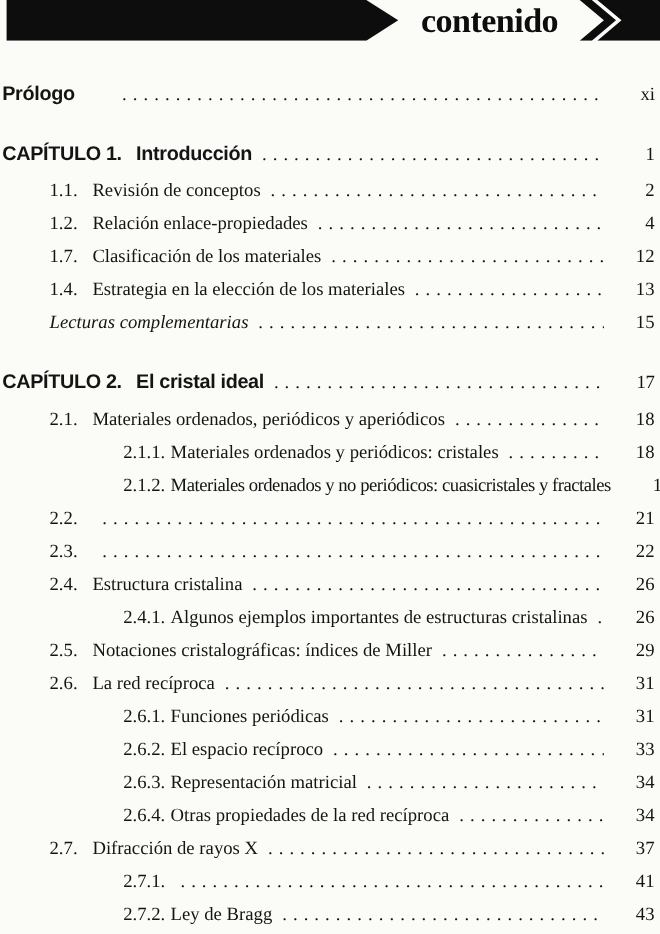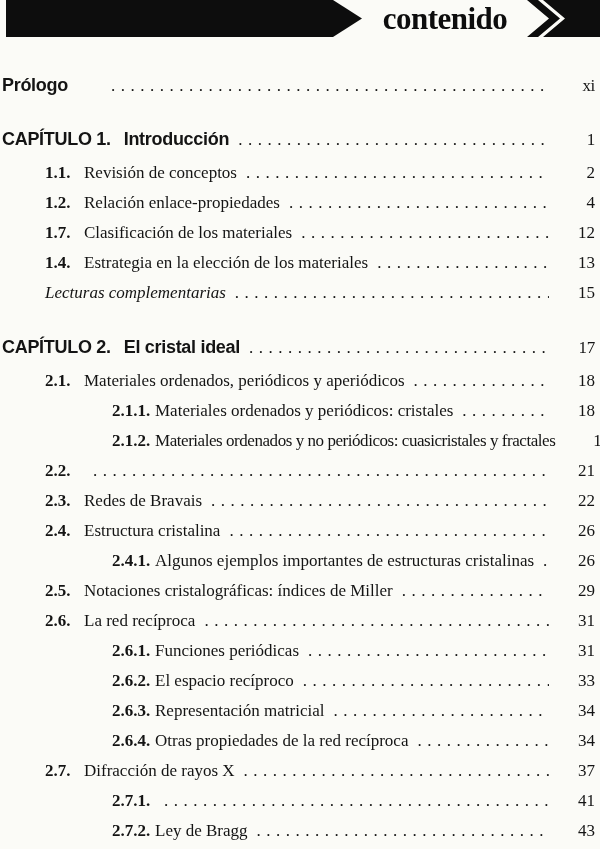--- a/index.html
+++ b/index.html
@@ -31,21 +31,21 @@
   .row.chapter, .row.front{
     font-family:"Liberation Sans", sans-serif;
     font-weight:700;font-size:18px;letter-spacing:-0.3px;
   }
   .row.chapter{margin-top:24px;margin-bottom:4px;}
   .front-label{min-width:100px;}
   .chlabel{margin-right:13px;}
   .row.s1{padding-left:43px;}
   .row.s2{padding-left:72px;}
   .row.italic-entry{padding-left:43px;font-style:italic;}
-  .num{display:inline-block;flex:none;font-weight:bold;}
+  .num{display:inline-block;flex:none;}
   .row.s1 .num{width:39px;}
   .row.s2 .num{width:43px;margin-left:38px;}
   .title{flex:none;}
   .title.tight{letter-spacing:-0.45px;}
   .dots{
     flex:1;min-width:0;overflow:hidden;
     margin:0 6px 0 9px;
     font-family:"Liberation Serif", serif;
     font-weight:normal;font-style:normal;
     font-size:17px;
@@ -141,21 +141,20 @@
       <span class="dots"></span>
       <span class="page">18</span>
     </div>
     <div class="row s1">
       <span class="num">2.2.</span>
       <span class="dots"></span>
       <span class="page">21</span>
     </div>
     <div class="row s1">
       <span class="num">2.3.</span>
-      <span class="title">Redes de Bravais</span>
       <span class="dots"></span>
       <span class="page">22</span>
     </div>
     <div class="row s1">
       <span class="num">2.4.</span>
       <span class="title">Estructura cristalina</span>
       <span class="dots"></span>
       <span class="page">26</span>
     </div>
     <div class="row s2">

